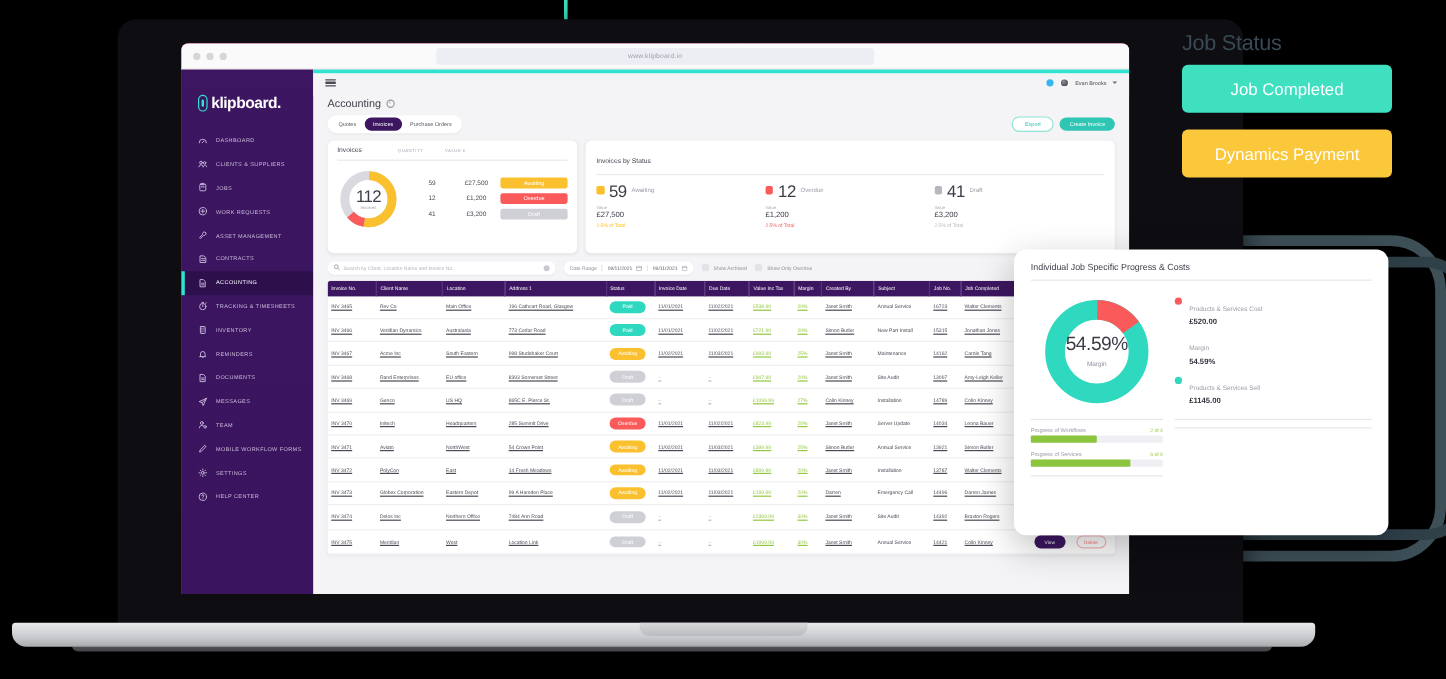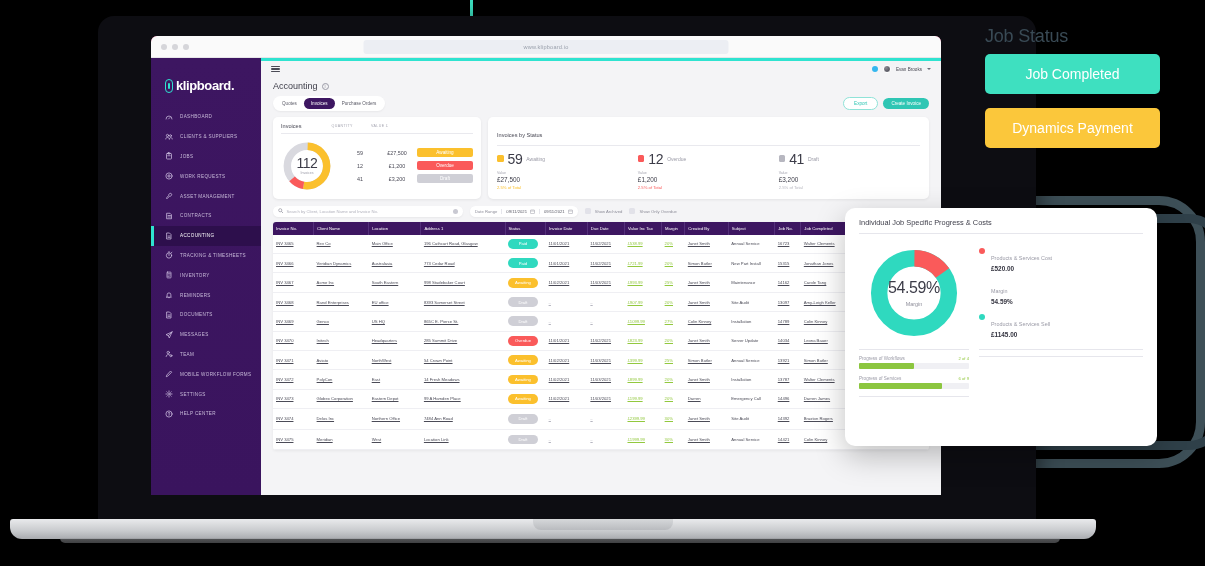--- a/index.html
+++ b/index.html
@@ -92,21 +92,21 @@
   .pill.active{ background:#3d1661; color:#fff; }
   .headbtns{ display:flex; gap:5px; align-items:center;}
   .btn-export{ font-size:4.6px; color:#2fc6b4; border:.7px solid #8fe3d8; background:#fff;
       border-radius:8px; padding:3px 10px;}
   .btn-create{ font-size:4.6px; color:#fff; background:#2fc6b4; border-radius:8px;
       padding:3.4px 8px;}
 
   
   .cards{ display:flex; gap:7px; padding:6px 12px 0 12px;}
   .card{ background:#fff; border-radius:5px; box-shadow:0 1px 3px rgba(0,0,0,.07); }
-  .card-a{ width:208px; padding:6px 8px 7px 8px;}
+  .card-a{ width:208px; padding:6px 8px 19px 8px;}
   .card-b{ flex:1; padding:6px 9px 7px 9px;}
   .card-title{ font-size:5.6px; color:#474753; }
   .ca-head{ display:flex; align-items:center;}
   .ca-head .qh{ font-size:3.6px; color:#a6a6b2; letter-spacing:.4px; }
   .hr{ height:.7px; background:#e9e9ee; margin:4px 0 0 0;}
 
   .ca-body{ display:flex; align-items:center; gap:10px; padding-top:6px;}
   .donut-wrap{ position:relative; width:52px; height:52px;}
   .donut-center{ position:absolute; inset:0; display:flex; flex-direction:column;
       align-items:center; justify-content:center;}

